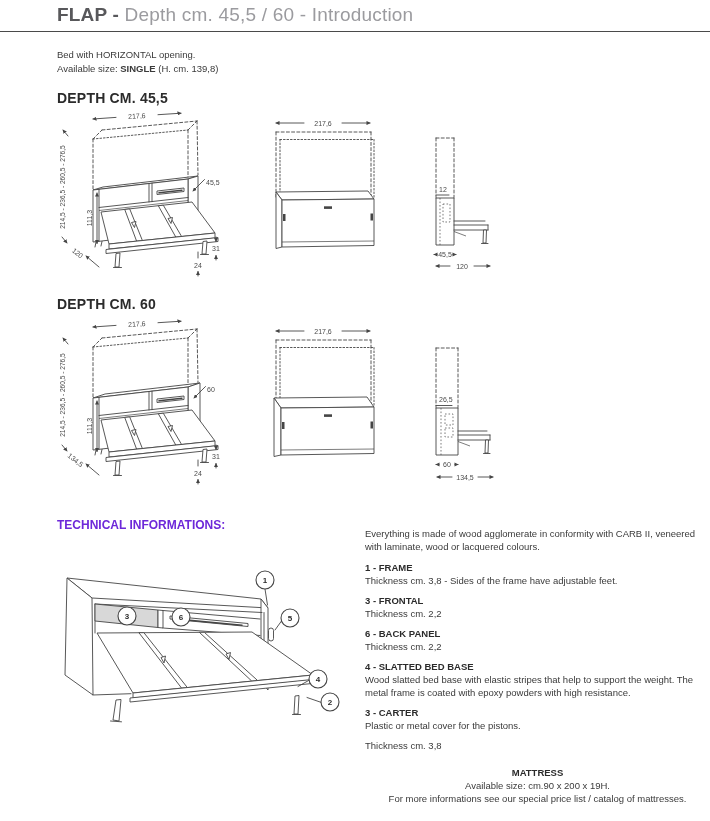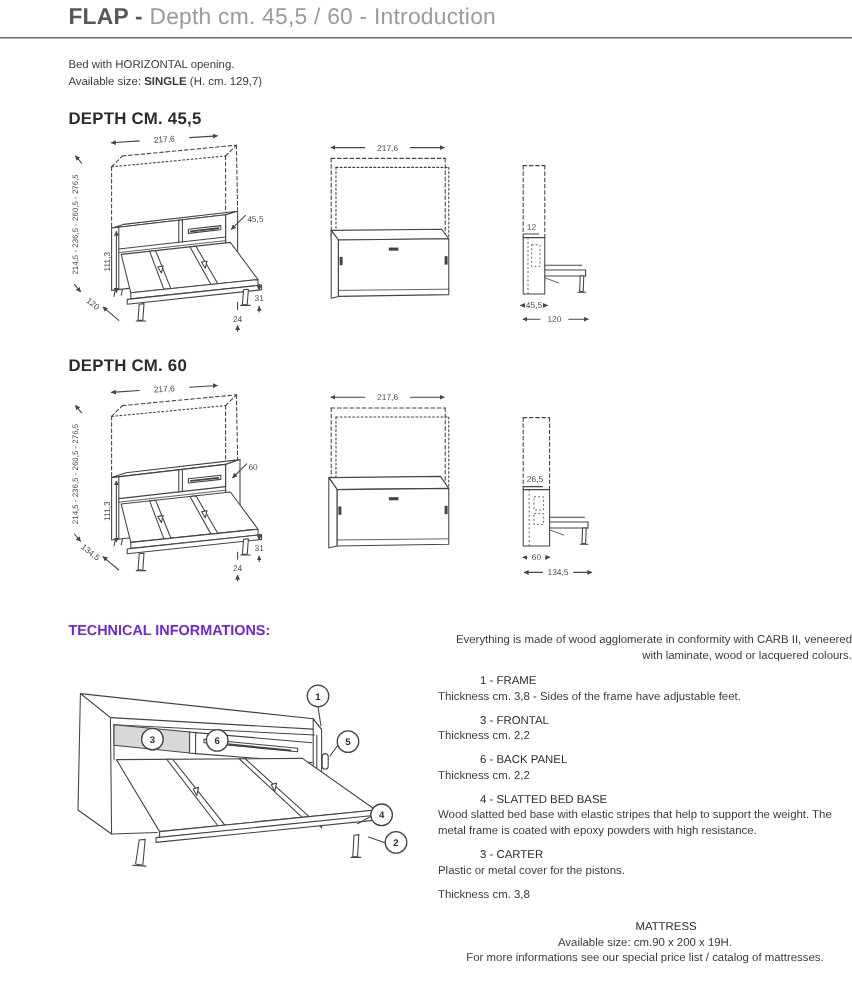--- a/index.html
+++ b/index.html
@@ -11,22 +11,22 @@
   #hdr .prod{font-weight:bold;color:#58585b;}
   #hdr .rest{color:#9b9b9f;font-weight:normal;}
   
   #intro{left:57px;top:48px;font-size:9.5px;color:#3a3a3a;line-height:13.5px;}
   .b{font-weight:bold;}
   .secTitle{font-size:14px;font-weight:bold;color:#2b2b2b;letter-spacing:.2px;}
   #techTitle{left:57px;top:518px;font-size:12px;font-weight:bold;color:#6d28d9;}
   
   #rcol{left:365px;top:527px;width:345px;font-size:9.5px;color:#3a3a3a;line-height:13px;}
   #rcol .itm{margin-bottom:7px;}
-  #rcol .itT{font-weight:normal;color:#2b2b2b;margin-left:35px;}
-  #rcol .intro{margin-bottom:8px;text-align:right;}
+  #rcol .itT{font-weight:bold;color:#2b2b2b;}
+  #rcol .intro{margin-bottom:8px;}
   #rcol .mat{margin-top:14px;text-align:center;}
   
   .ln{stroke:#454545;stroke-width:.9;fill:none;stroke-linecap:round;}
   .lt{stroke:#454545;stroke-width:.7;fill:none;}
   .fw{fill:#ffffff;stroke:#454545;stroke-width:.9;stroke-linejoin:round;}
   .fg{fill:#d8d8d8;stroke:#454545;stroke-width:.9;}
   .fd{fill:#454545;stroke:none;}
   .dsh{stroke-dasharray:3,2.2;}
   .dsh2{stroke-dasharray:1.6,1.9;}
   text.dim{fill:#4a4a4a;font-family:"Liberation Sans",sans-serif;font-size:7px;stroke:none;}
@@ -46,21 +46,21 @@
 
 <div class="abs" id="hdr">
   <div class="t">
     <span class="prod">FLAP -</span>
     <span class="rest">Depth cm. 45,5 / 60 - Introduction</span>
   </div>
 </div>
 
 <div class="abs" id="intro">
   <div>Bed with HORIZONTAL opening.</div>
-  <div><span>Available size: </span><span class="b">SINGLE</span><span> (H. cm. 129,7)</span></div>
+  <div><span>Available size: </span><span class="b">SINGLE</span><span> (H. cm. 139,8)</span></div>
 </div>
 
 <div class="abs secTitle" style="left:57px;top:90px">DEPTH CM. 45,5</div>
 
 <svg class="abs" style="left:57px;top:105px" width="205" height="180" viewBox="0 0 205 180">
   <g>
     <line class="ln" x1="36" y1="14" x2="59" y2="12.4" marker-start="url(#arr)"></line>
     <line class="ln" x1="101" y1="9.7" x2="124" y2="8.2" marker-end="url(#arr)"></line>
     <text class="dim" x="80" y="13.5" text-anchor="middle" transform="rotate(-4 80 13.5)">217,6</text>
   </g>

